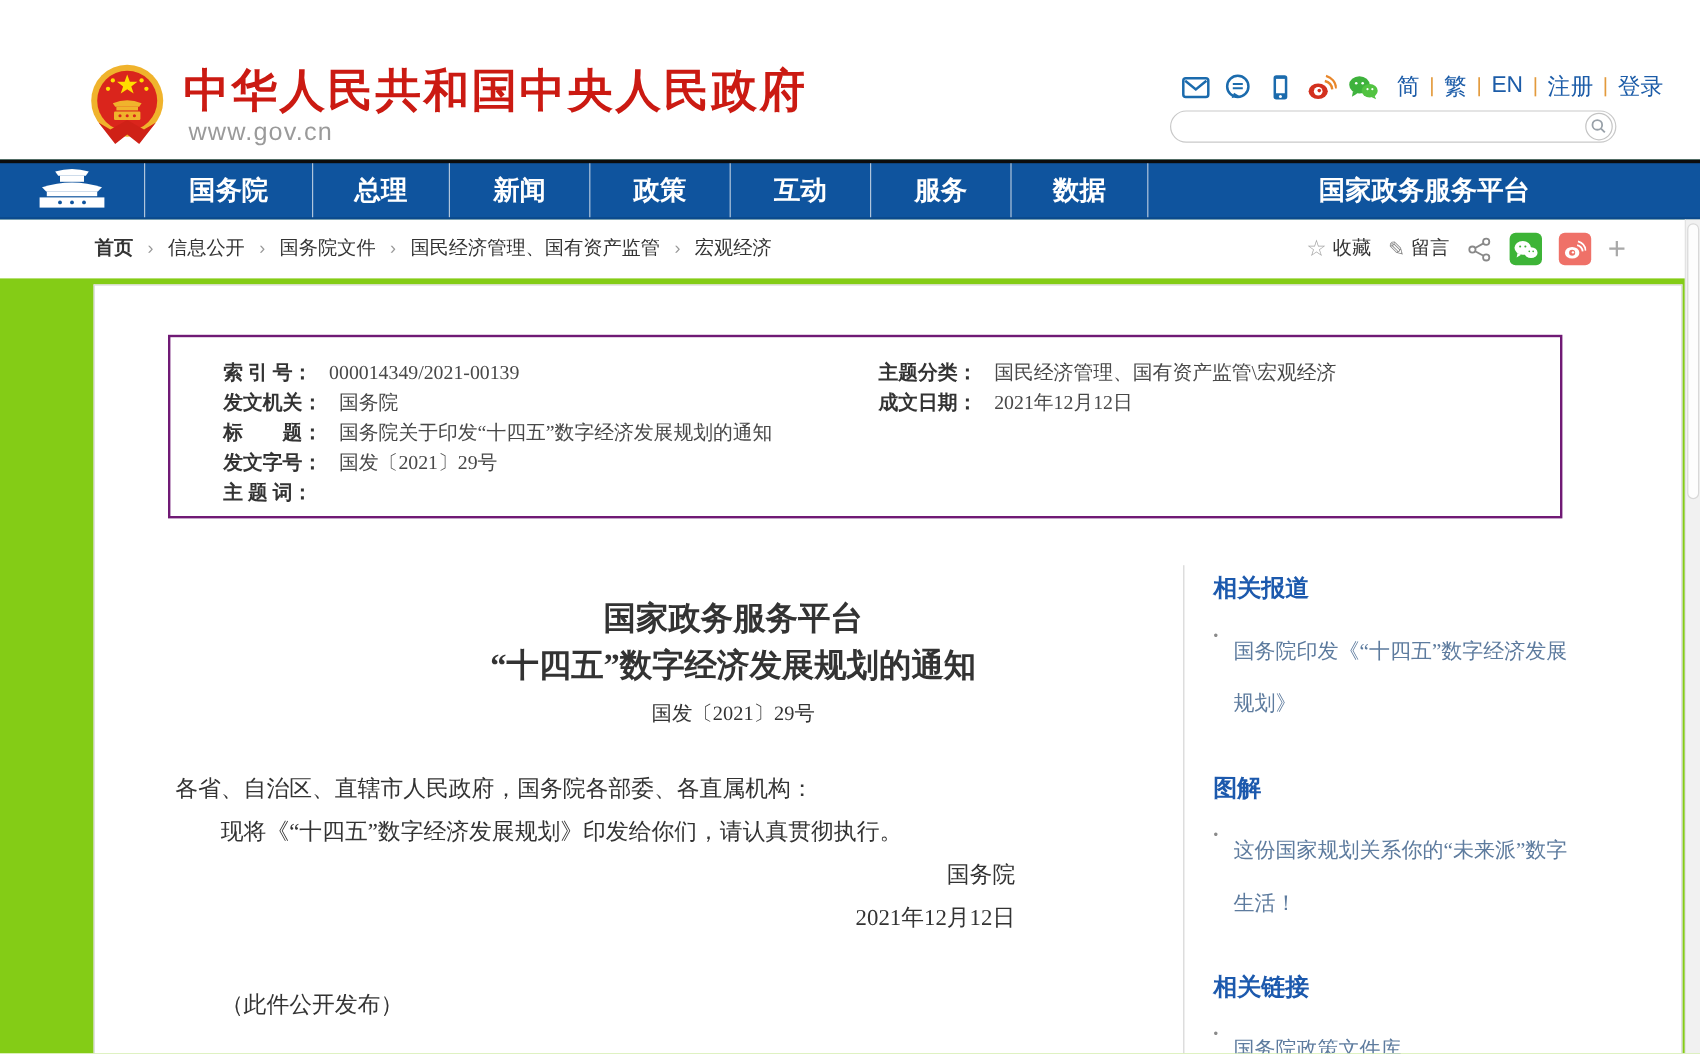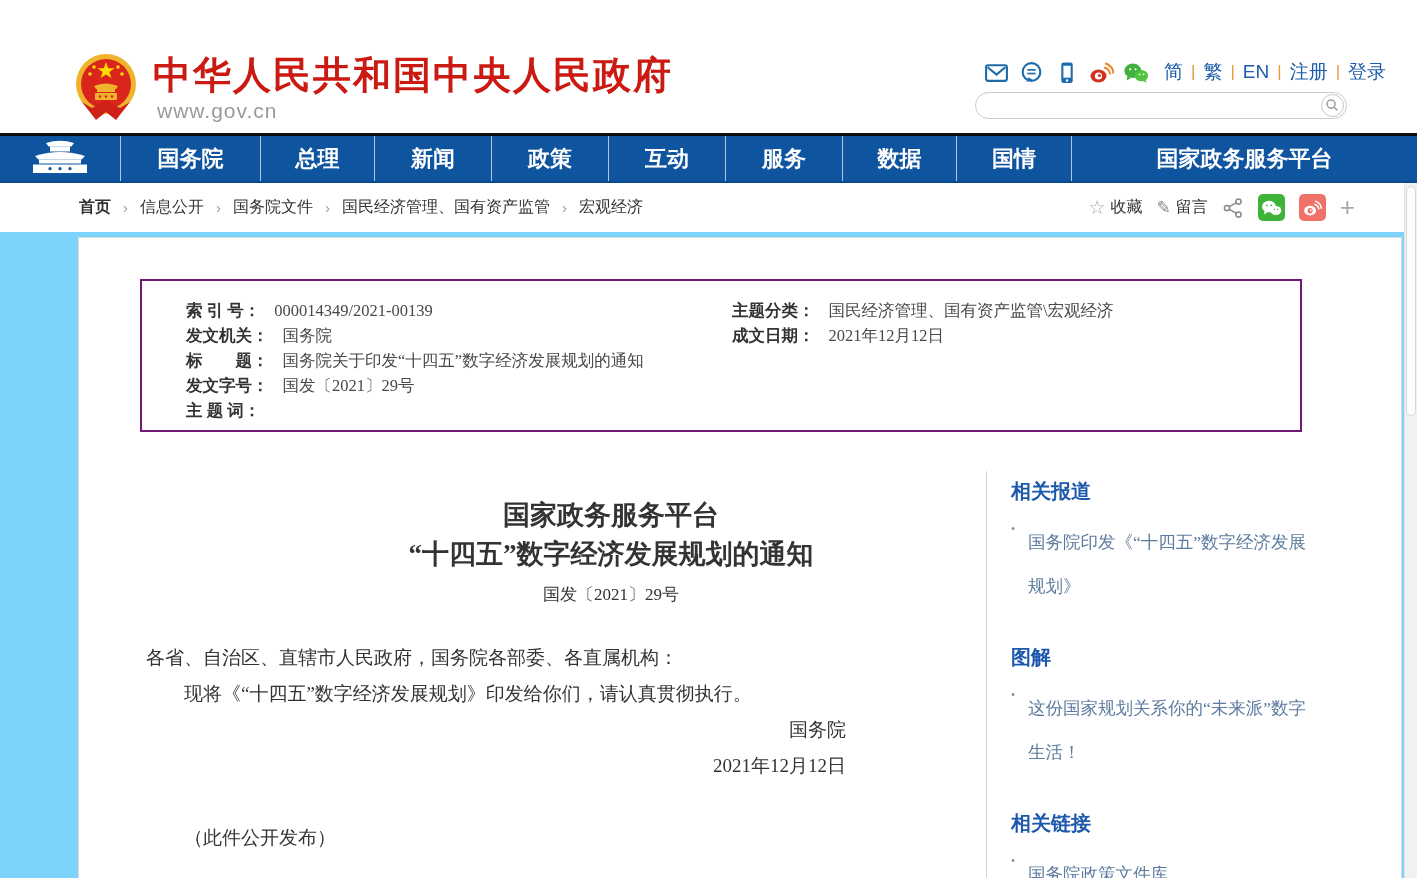--- a/index.html
+++ b/index.html
@@ -1,18 +1,18 @@
 <!DOCTYPE html>
 <html><head>
 <meta charset="utf-8">
 <style>
   * { margin:0; padding:0; box-sizing:border-box; }
   html,body { width:1417px; height:878px; overflow:hidden; background:#fff; }
   body { font-family:"Liberation Sans","DejaVu Sans",sans-serif; }
-  .page { position:relative; width:1417px; height:878px; background:#7dd3fc; overflow:hidden; }
+  .page { position:relative; width:1417px; height:878px; background:#84cc16; overflow:hidden; }
 
   
   .header { position:absolute; left:0; top:0; width:100%; height:133px; background:#fff; }
   .emblem { position:absolute; left:74px; top:50px; width:64px; height:72px; }
   .site-title { position:absolute; left:153px; top:50px; font-size:38px; font-weight:900; color:#cb1a12; letter-spacing:2px; font-family:"Liberation Sans",sans-serif; }
   .site-url { position:absolute; left:157px; top:99px; font-size:21px; color:#9a9a9a; letter-spacing:1px; }
   .top-right { position:absolute; left:983px; top:57px; height:30px; display:flex; align-items:center; gap:9px; }
   .tr-icon { width:26px; height:26px; display:flex; align-items:center; justify-content:center; cursor:pointer; }
   .lang-links { display:flex; align-items:center; margin-left:6px; }
   .lang-link { font-size:19px; color:#1c5ca8; cursor:pointer; text-decoration:none; }
@@ -190,21 +190,20 @@
         </svg>
       </span>
     </div>
     <div class="nav-tab t0">国务院</div>
     <div class="nav-tab t1">总理</div>
     <div class="nav-tab t2">新闻</div>
     <div class="nav-tab t3">政策</div>
     <div class="nav-tab t4">互动</div>
     <div class="nav-tab t5">服务</div>
     <div class="nav-tab t6">数据</div>
-    <div class="nav-tab t7">国情</div>
     <div class="nav-tab t8">国家政务服务平台</div>
   </div>
 
   <div class="crumb-row">
     <div class="crumbs">
       <span class="crumb home">首页</span>
       <span class="crumb-sep">›</span>
       <span class="crumb">信息公开</span>
       <span class="crumb-sep">›</span>
       <span class="crumb">国务院文件</span>

